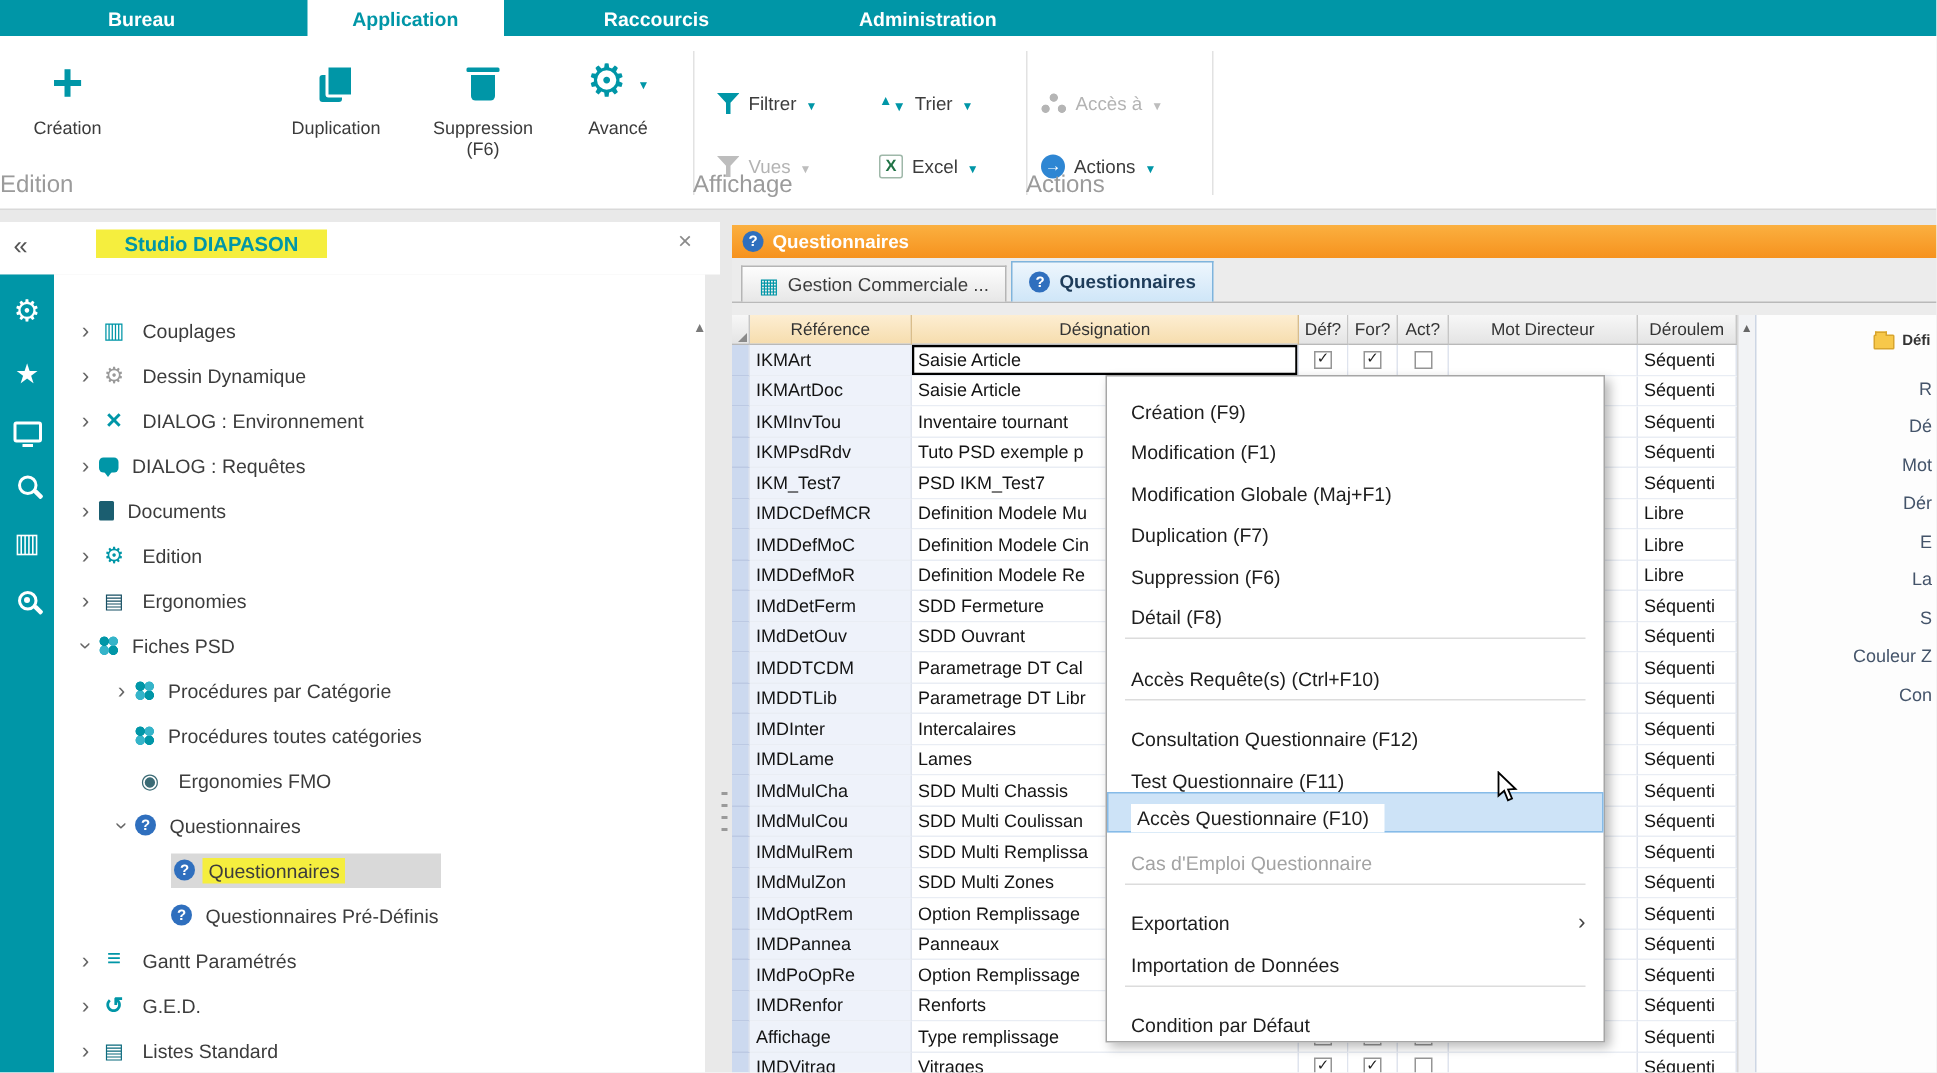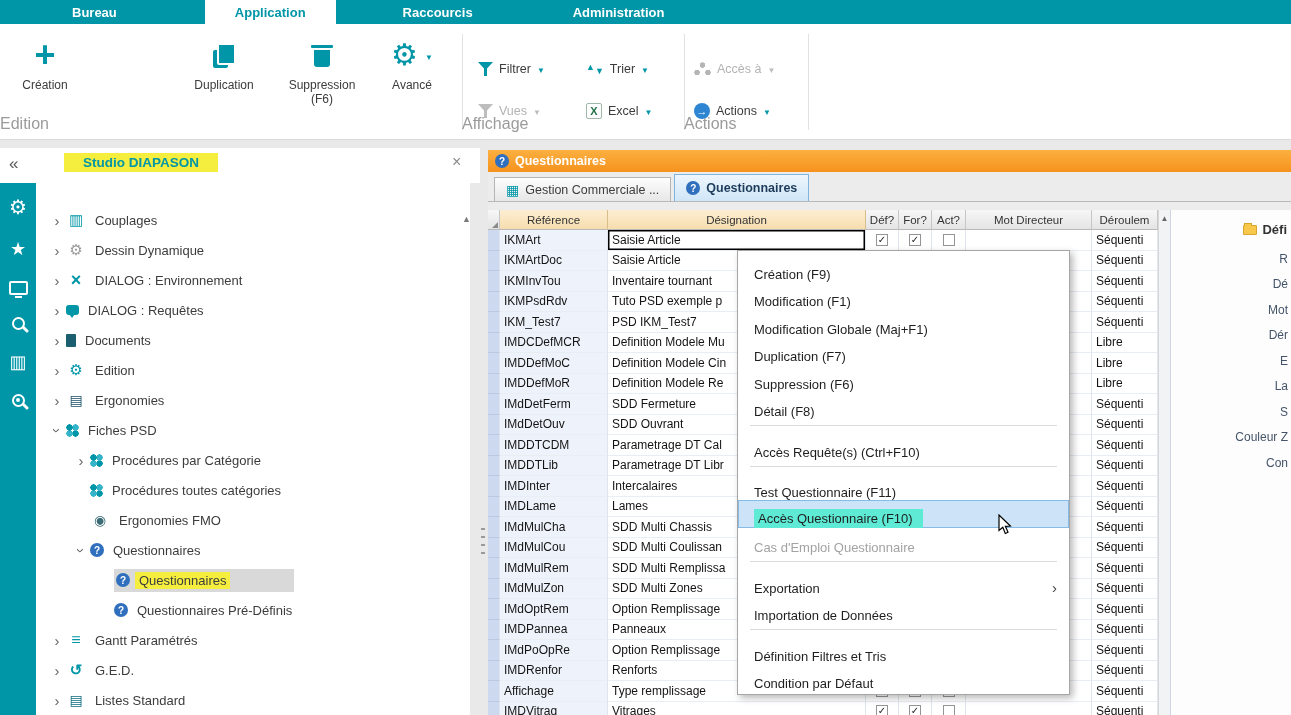--- a/index.html
+++ b/index.html
@@ -154,33 +154,33 @@
   .gcell.focus { box-shadow:inset 0 0 0 1.5px #000; }
   .cb { width:12px; height:12px; border:1px solid #959595; background:#fff; display:inline-flex; align-items:center; justify-content:center; }
   .cb.on::before { content:"✓"; font-size:10px; color:#222; line-height:10px; }
 
   .vscroll { position:absolute; left:1158px; top:210px; width:12px; height:505px; background:#f2f3f5; border-left:1px solid #d8d8d8; text-align:center; }
   .vscroll::before { content:"▲"; font-size:8px; color:#666; display:block; padding-top:4px; }
 
   
   .detail { position:absolute; left:1170px; top:210px; width:121px; height:505px; background:#fdfdfd; border-left:1px solid #cdd6e4; }
   .detail-title { position:absolute; top:12px; right:4px; display:flex; align-items:center; gap:5px;
-    font-size:13px; font-weight:bold; color:#333; }
+    font-size:10px; font-weight:bold; color:#333; }
   .ic-folder { width:14px; height:10px; background:#f7c84a; border:1px solid #d8a52e; border-radius:1px; position:relative; }
   .ic-folder::before { content:""; position:absolute; left:0; top:-3px; width:6px; height:2px; background:#f7c84a; border:1px solid #d8a52e; border-bottom:none; }
   .detail-labels { position:absolute; top:36px; right:0; display:flex; flex-direction:column; align-items:flex-end; }
   .dlabel { height:25.5px; display:flex; align-items:center; font-size:12px; color:#44546a; padding-right:3px; white-space:nowrap; }
 
   
   .ctx { position:absolute; left:737px; top:250px; width:333px; background:#fff; border:1px solid #a6a6a6;
     box-shadow:3px 3px 7px rgba(0,0,0,.28); padding:3px 0; z-index:40; }
   .ctx-item { height:27.5px; display:flex; align-items:flex-end; padding:0 16px; font-size:13px; color:#1e1e1e; position:relative; cursor:default; }
   .ctx-item.disabled { color:#a3a3a3; }
   .ctx-item.hl { background:#CDE3F7; box-shadow:inset 0 0 0 1px #86bbe8; }
-  .ctx-item.hl .ctx-label { background:#5eead4; padding:2px 10px 2px 4px; }
+  .ctx-item.hl .ctx-label { background:#ffffff; padding:2px 10px 2px 4px; }
   .ctx-sep { height:1px; background:#dcdcdc; margin:6px 12px; }
   .ctx-sub { position:absolute; right:12px; font-size:15px; color:#444; }
 
   .cursor { position:absolute; left:998px; top:514px; z-index:60; }
 </style>
 </head>
 <body>
 
 <div class="canvas-bg"></div>
 
@@ -854,40 +854,40 @@
     </div>
     <div class="ctx-item">
       <span class="ctx-label">Détail (F8)</span>
     </div>
     <div class="ctx-sep"></div>
     <div class="ctx-item">
       <span class="ctx-label">Accès Requête(s) (Ctrl+F10)</span>
     </div>
     <div class="ctx-sep"></div>
     <div class="ctx-item">
+      <span class="ctx-label">Consultation Questionnaire (F12)</span>
+    </div>
+    <div class="ctx-item">
       <span class="ctx-label">Test Questionnaire (F11)</span>
     </div>
     <div class="ctx-item hl">
       <span class="ctx-label">Accès Questionnaire (F10)</span>
     </div>
     <div class="ctx-item disabled">
       <span class="ctx-label">Cas d'Emploi Questionnaire</span>
     </div>
     <div class="ctx-sep"></div>
     <div class="ctx-item">
       <span class="ctx-label">Exportation</span>
       <span class="ctx-sub">›</span>
     </div>
     <div class="ctx-item">
       <span class="ctx-label">Importation de Données</span>
     </div>
     <div class="ctx-sep"></div>
-    <div class="ctx-item">
-      <span class="ctx-label">Définition Filtres et Tris</span>
-    </div>
     <div class="ctx-item">
       <span class="ctx-label">Condition par Défaut</span>
     </div>
   </div>
 
 <svg class="cursor" width="16" height="22" viewBox="0 0 16 22">
   <path d="M1 1 L1 16.5 L4.8 13.2 L7.3 19.5 L10 18.3 L7.4 12.3 L12.4 12 Z" fill="#fff" stroke="#000" stroke-width="1.2"></path>
 </svg>
 
 </body></html>

